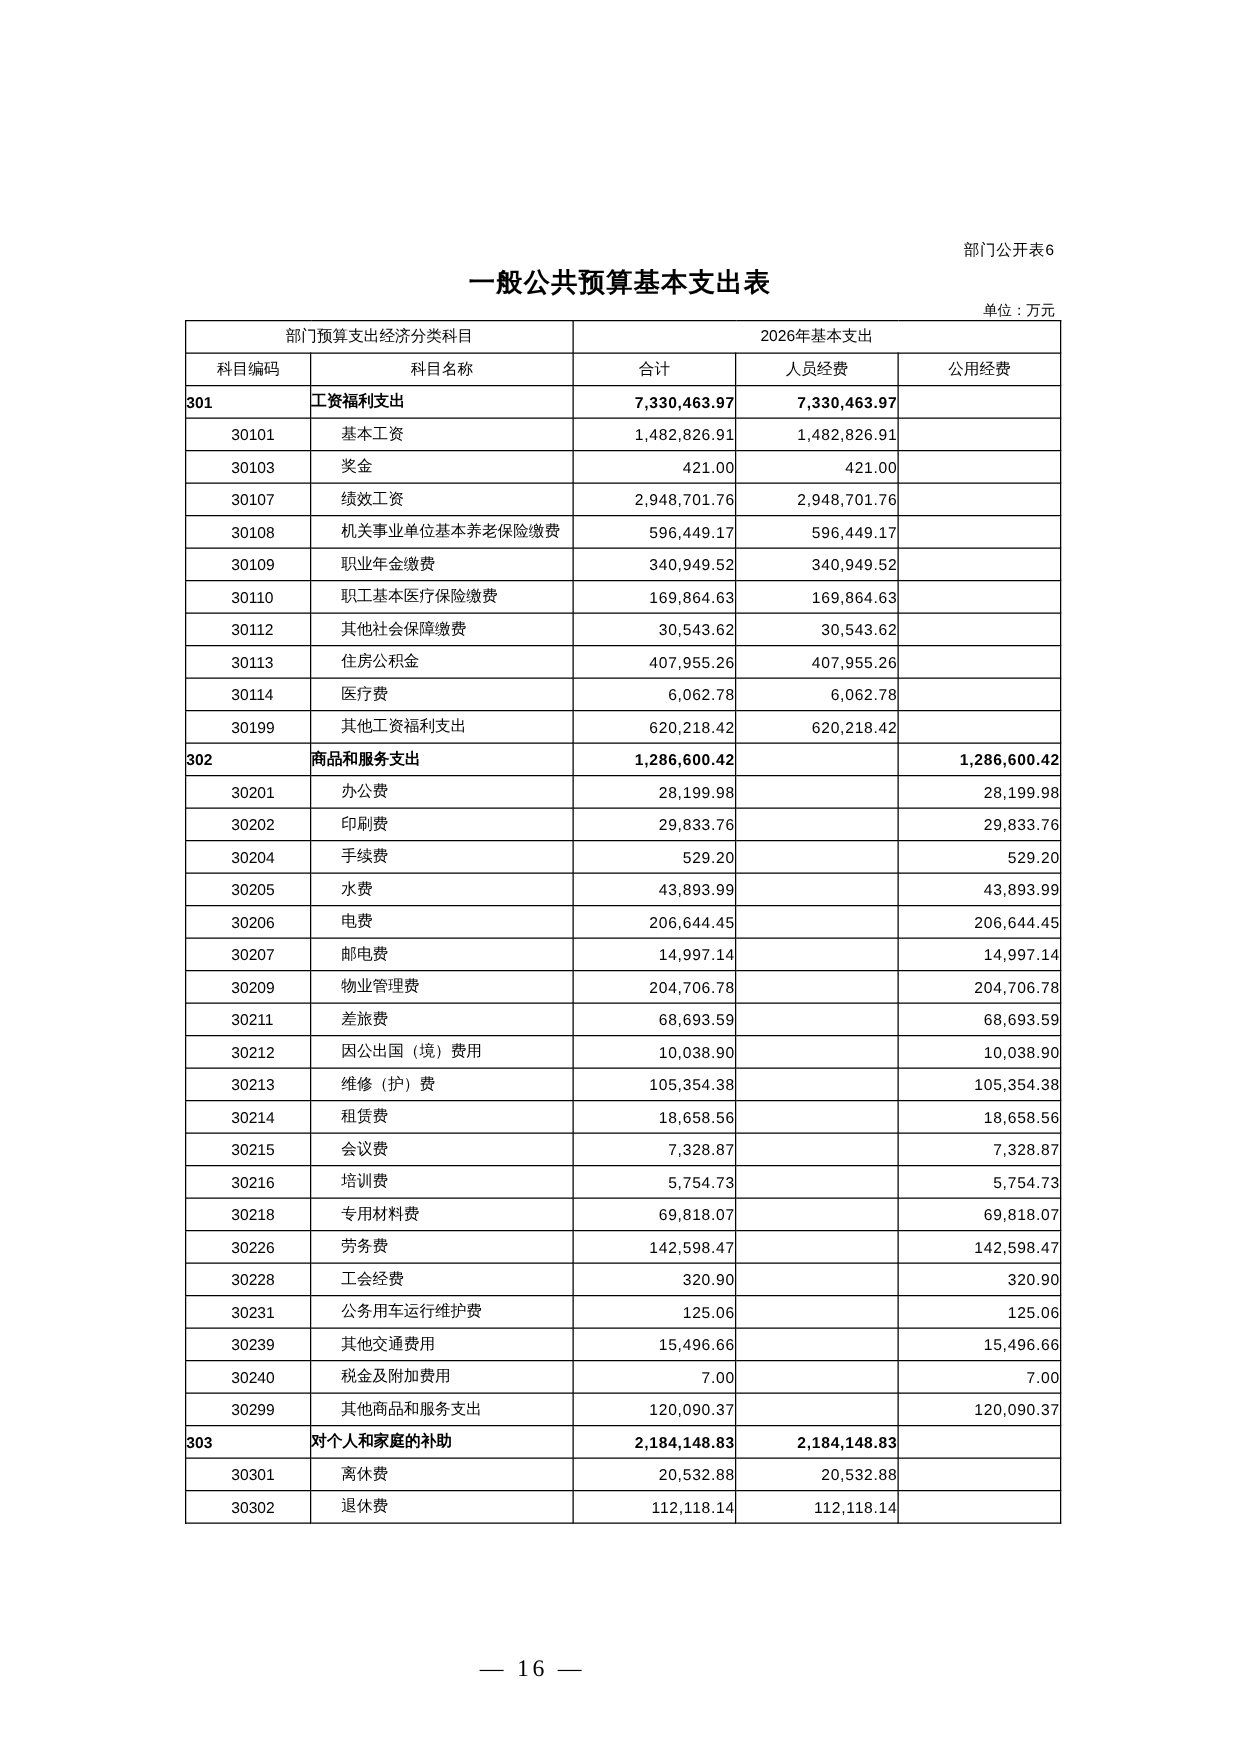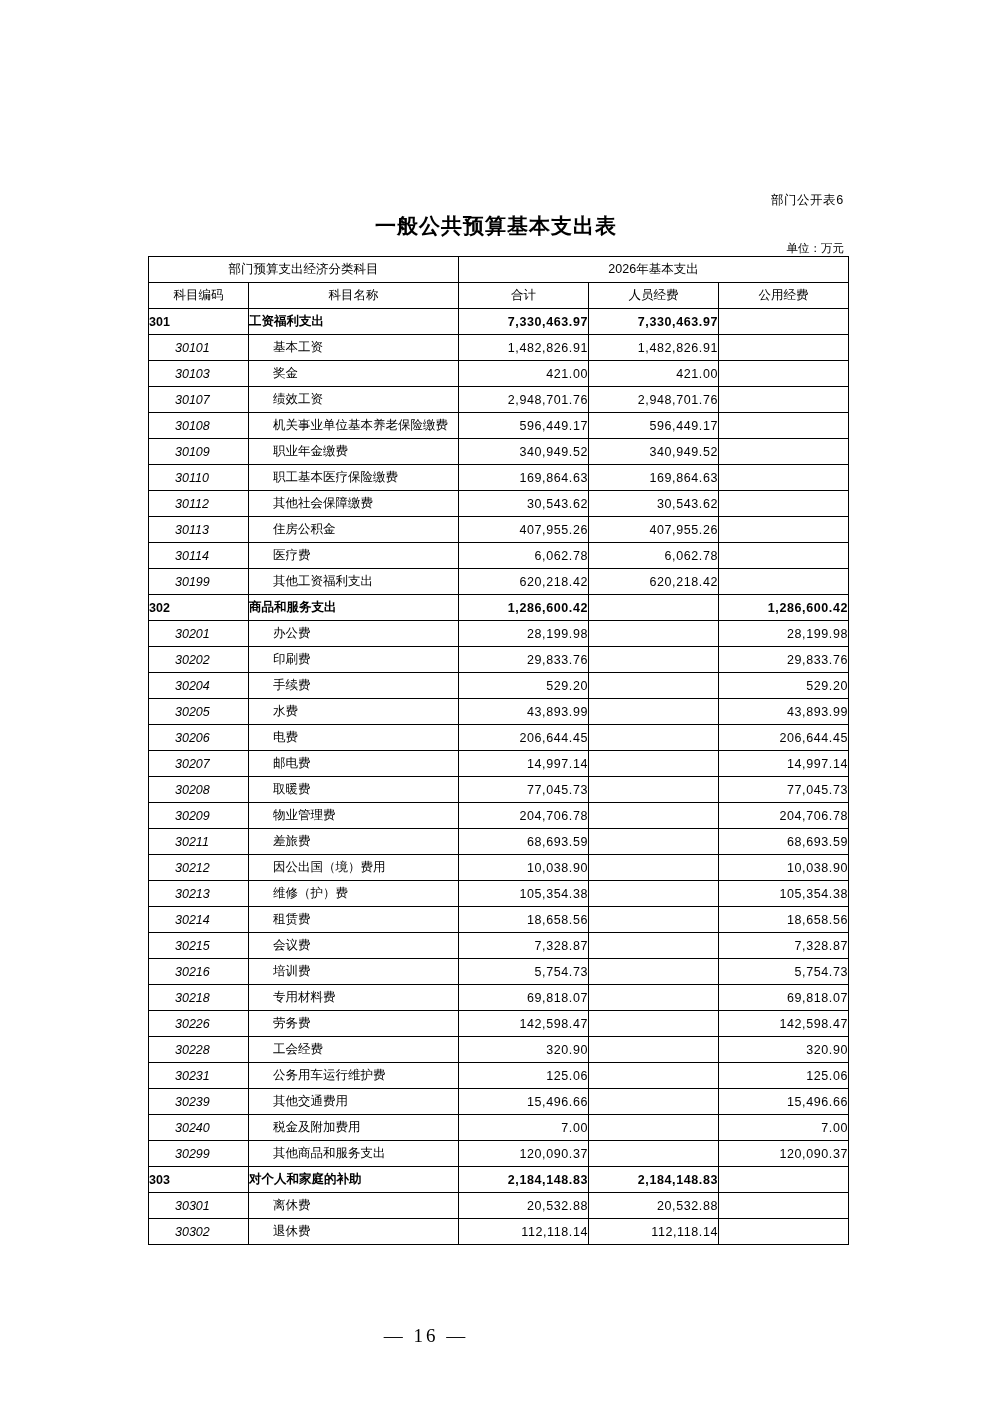--- a/index.html
+++ b/index.html
@@ -70,22 +70,21 @@
 
   .hdr {
     font-size: 12.5px;
   }
   .code-cell {
     padding-left: 10px;
     font-family: "Liberation Serif", serif;
     font-size: 12.5px;
   }
   .code-cell.indent {
-    padding-left: 26px;
-    font-style: italic;
+    padding-left: 36px;
   }
   .name-cell {
     padding-left: 10px;
     font-family: "Liberation Sans", sans-serif;
     font-size: 12.5px;
     margin-left: 36px;
   }
   .name-cell.indent {
     padding-left: 24px;
   }
@@ -265,27 +264,20 @@
           <td class="num-cell">206,644.45</td>
         </tr>
         <tr>
           <td class="code-cell indent">30207</td>
           <td class="name-cell indent">邮电费</td>
           <td class="num-cell">14,997.14</td>
           <td class="num-cell"></td>
           <td class="num-cell">14,997.14</td>
         </tr>
         <tr>
-          <td class="code-cell indent">30208</td>
-          <td class="name-cell indent">取暖费</td>
-          <td class="num-cell">77,045.73</td>
-          <td class="num-cell"></td>
-          <td class="num-cell">77,045.73</td>
-        </tr>
-        <tr>
           <td class="code-cell indent">30209</td>
           <td class="name-cell indent">物业管理费</td>
           <td class="num-cell">204,706.78</td>
           <td class="num-cell"></td>
           <td class="num-cell">204,706.78</td>
         </tr>
         <tr>
           <td class="code-cell indent">30211</td>
           <td class="name-cell indent">差旅费</td>
           <td class="num-cell">68,693.59</td>

